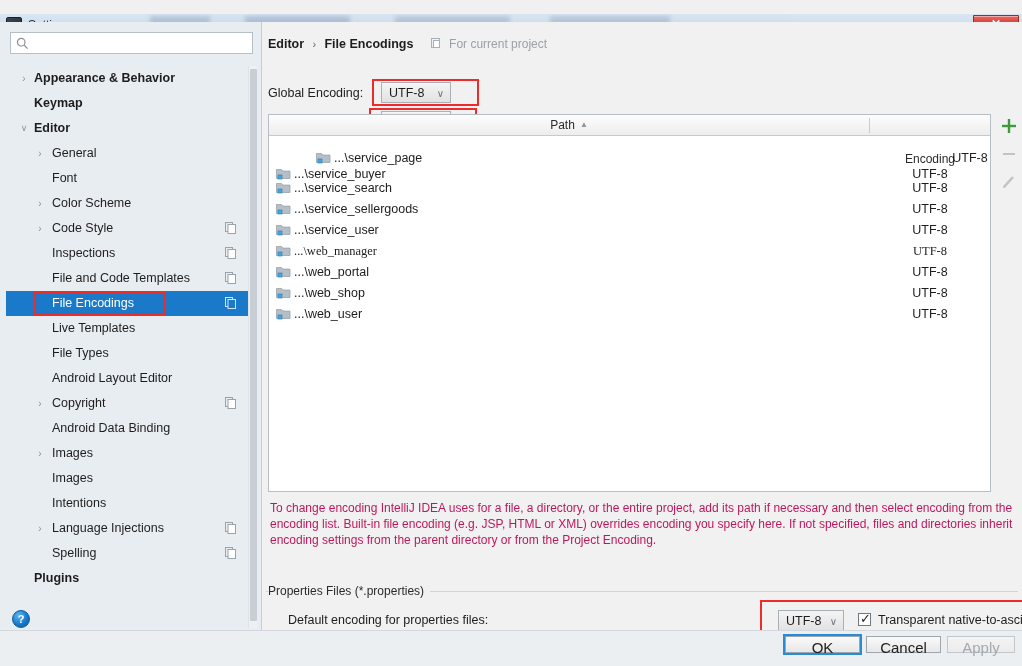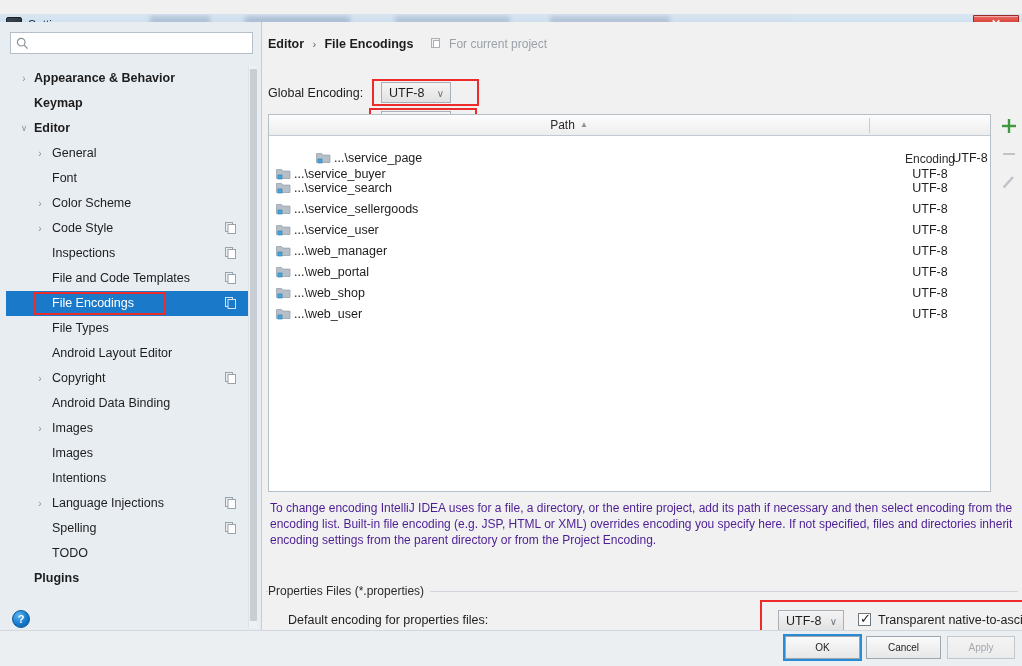--- a/index.html
+++ b/index.html
@@ -171,21 +171,21 @@
         font-size:12.5px; color:#1d1d1d; text-align:center; }
 
   
   #tbar{ position:absolute; left:735px; top:92px; width:28px; height:90px; }
   .tbtn{ position:absolute; left:0; width:24px; height:24px; cursor:pointer; }
   .tbtn.dis{ cursor:default; }
 
   
   #descr{
     position:absolute; left:8px; top:478px; width:748px;
-    font-size:12px; line-height:16px; color:#4c1d95;
+    font-size:12px; line-height:16px; color:#be185d;
   }
 
   
   #pgroup{ position:absolute; left:4px; top:562px; width:752px; height:48px; }
   #pgroup .gtitle{
     position:absolute; left:2px; top:0; height:14px; line-height:14px;
     padding-right:6px; background:#f1f1f1; font-size:12px; color:#2b2b2b; z-index:2;
   }
   #pgroup .gline{
     position:absolute; left:0; top:7px; width:752px; height:1px; background:#cfd5db;
@@ -205,24 +205,24 @@
   }
   #chk-label{ position:absolute; left:20px; top:0; height:21px; line-height:21px;
               font-size:12.5px; color:#1d1d1d; white-space:nowrap; }
 
   
   #footer{
     position:absolute; left:0; top:630px; width:1022px; height:36px;
     background:#eceff2; border-top:1px solid #d2d8de;
   }
   .dlgbtn{
-    position:absolute; top:5px; height:23px;
+    position:absolute; top:5px; height:17px;
     background:linear-gradient(180deg,#fafafa,#e7e7e7);
     border:1px solid #9ea5ad;
-    font-size:10px; color:#1d1d1d; text-align:center; line-height:21px;
+    font-size:15px; color:#1d1d1d; text-align:center; line-height:21px;
     cursor:pointer; font-family:"Liberation Sans", sans-serif;
   }
   #btn-ok{ left:785px; width:75px; box-shadow:0 0 0 2px #2a8ad4; }
   #btn-cancel{ left:866px; width:75px; }
   #btn-apply{ left:947px; width:68px; color:#a3a9af;
               background:linear-gradient(180deg,#f4f4f4,#ebebeb); border-color:#c2c7cc; cursor:default; }
 </style>
 </head>
 <body>
 
@@ -306,20 +306,24 @@
           <div class="trow lvl1 selected">
             <div class="tw"></div>
             <span class="tlabel">File Encodings</span>
             <svg class="cfg-icon" viewBox="0 0 11 12">
               <rect x="0.5" y="0.5" width="7" height="9" fill="none" stroke="#cfe4f5"></rect>
               <rect x="3" y="2.5" width="7.5" height="9" fill="#1a7ac9" stroke="#cfe4f5"></rect>
             </svg>
           </div>
           <div class="trow lvl1">
             <div class="tw"></div>
+            <span class="tlabel">Live Templates</span>
+          </div>
+          <div class="trow lvl1">
+            <div class="tw"></div>
             <span class="tlabel">File Types</span>
           </div>
           <div class="trow lvl1">
             <div class="tw"></div>
             <span class="tlabel">Android Layout Editor</span>
           </div>
           <div class="trow lvl1">
             <div class="tw"></div>
             <span class="arrow">›</span>
             <span class="tlabel">Copyright</span>
@@ -354,24 +358,20 @@
               <rect x="3" y="2.5" width="7.5" height="9" fill="#ffffff" stroke="#9aa2aa"></rect>
             </svg>
           </div>
           <div class="trow lvl1">
             <div class="tw"></div>
             <span class="tlabel">Spelling</span>
             <svg class="cfg-icon" viewBox="0 0 11 12">
               <rect x="0.5" y="0.5" width="7" height="9" fill="none" stroke="#9aa2aa"></rect>
               <rect x="3" y="2.5" width="7.5" height="9" fill="#ffffff" stroke="#9aa2aa"></rect>
             </svg>
-          </div>
-          <div class="trow lvl1">
-            <div class="tw"></div>
-            <span class="tlabel">TODO</span>
           </div>
           <div class="trow lvl0">
             <div class="tw"></div>
             <span class="tlabel">Plugins</span>
           </div>
         </div>
       <div id="tree-scrollbar">
         <div id="tree-thumb"></div>
       </div>
 
@@ -458,21 +458,21 @@
               <span class="enc">UTF-8</span>
             </div>
             <div class="trow2" style="top: 105px;">
               <svg class="fic" viewBox="0 0 15 14">
                 <path d="M0.5 2.5 h5 l1.4 1.6 h7.1 v7.4 h-13.5 z" fill="#b6bfc8" stroke="#98a2ac" stroke-width="0.8"></path>
                 <rect x="2" y="8" width="4" height="4" fill="#49a6d8" stroke="#2e86ba" stroke-width="0.7"></rect>
               </svg>
               <span class="pth">...\service_user</span>
               <span class="enc">UTF-8</span>
             </div>
-            <div class="trow2" style="top: 126px;">
+            <div class="trow2" style="top: 126px; font-family: Liberation Serif, serif;">
               <svg class="fic" viewBox="0 0 15 14">
                 <path d="M0.5 2.5 h5 l1.4 1.6 h7.1 v7.4 h-13.5 z" fill="#b6bfc8" stroke="#98a2ac" stroke-width="0.8"></path>
                 <rect x="2" y="8" width="4" height="4" fill="#49a6d8" stroke="#2e86ba" stroke-width="0.7"></rect>
               </svg>
               <span class="pth">...\web_manager</span>
               <span class="enc">UTF-8</span>
             </div>
             <div class="trow2" style="top: 147px;">
               <svg class="fic" viewBox="0 0 15 14">
                 <path d="M0.5 2.5 h5 l1.4 1.6 h7.1 v7.4 h-13.5 z" fill="#b6bfc8" stroke="#98a2ac" stroke-width="0.8"></path>

